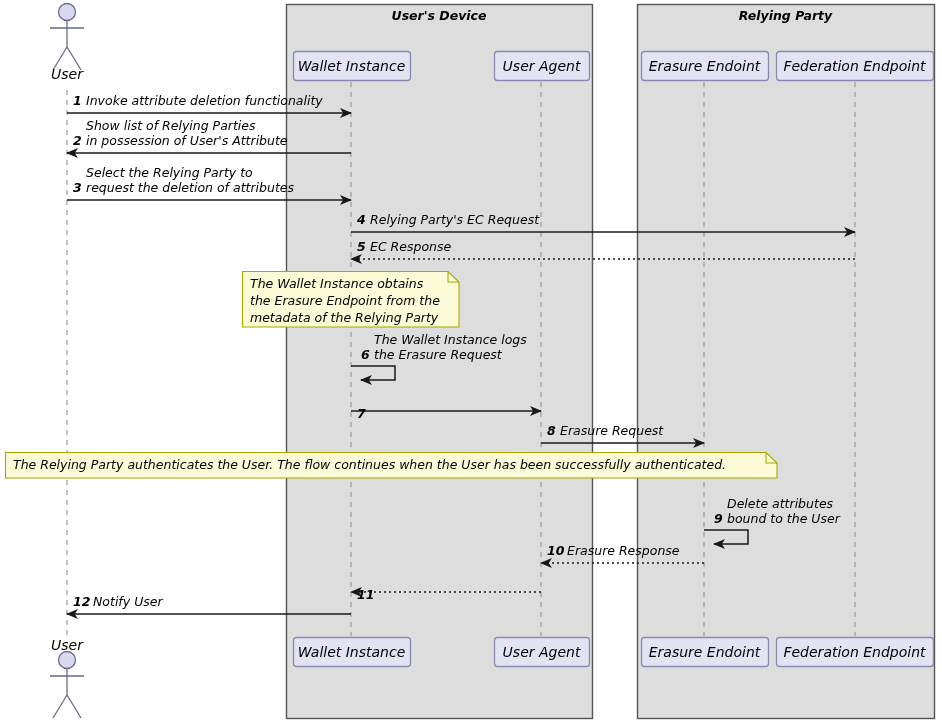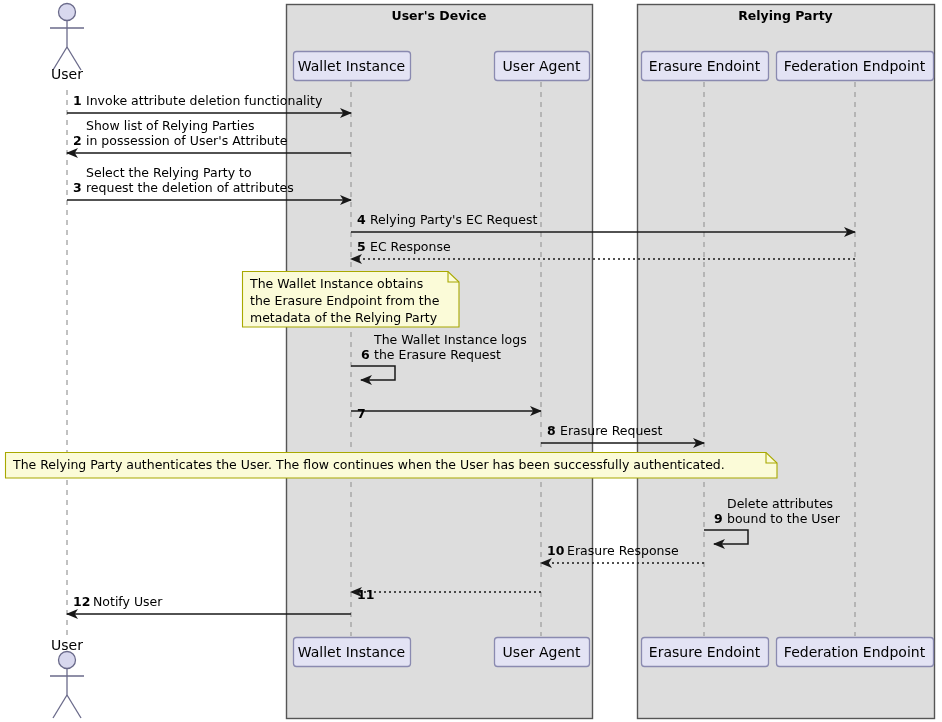--- a/index.html
+++ b/index.html
@@ -12,20 +12,21 @@
     font-family: "DejaVu Sans", sans-serif;
     width: 942px;
     height: 722px;
     overflow: hidden;
   }
   #diagram {
     position: relative;
     width: 942px;
     height: 722px;
     background: #ffffff;
+    font-style: italic;
   }
   svg#canvas {
     position: absolute;
     left: 0;
     top: 0;
     width: 942px;
     height: 722px;
   }
   .grp-title {
     font-weight: bold;

